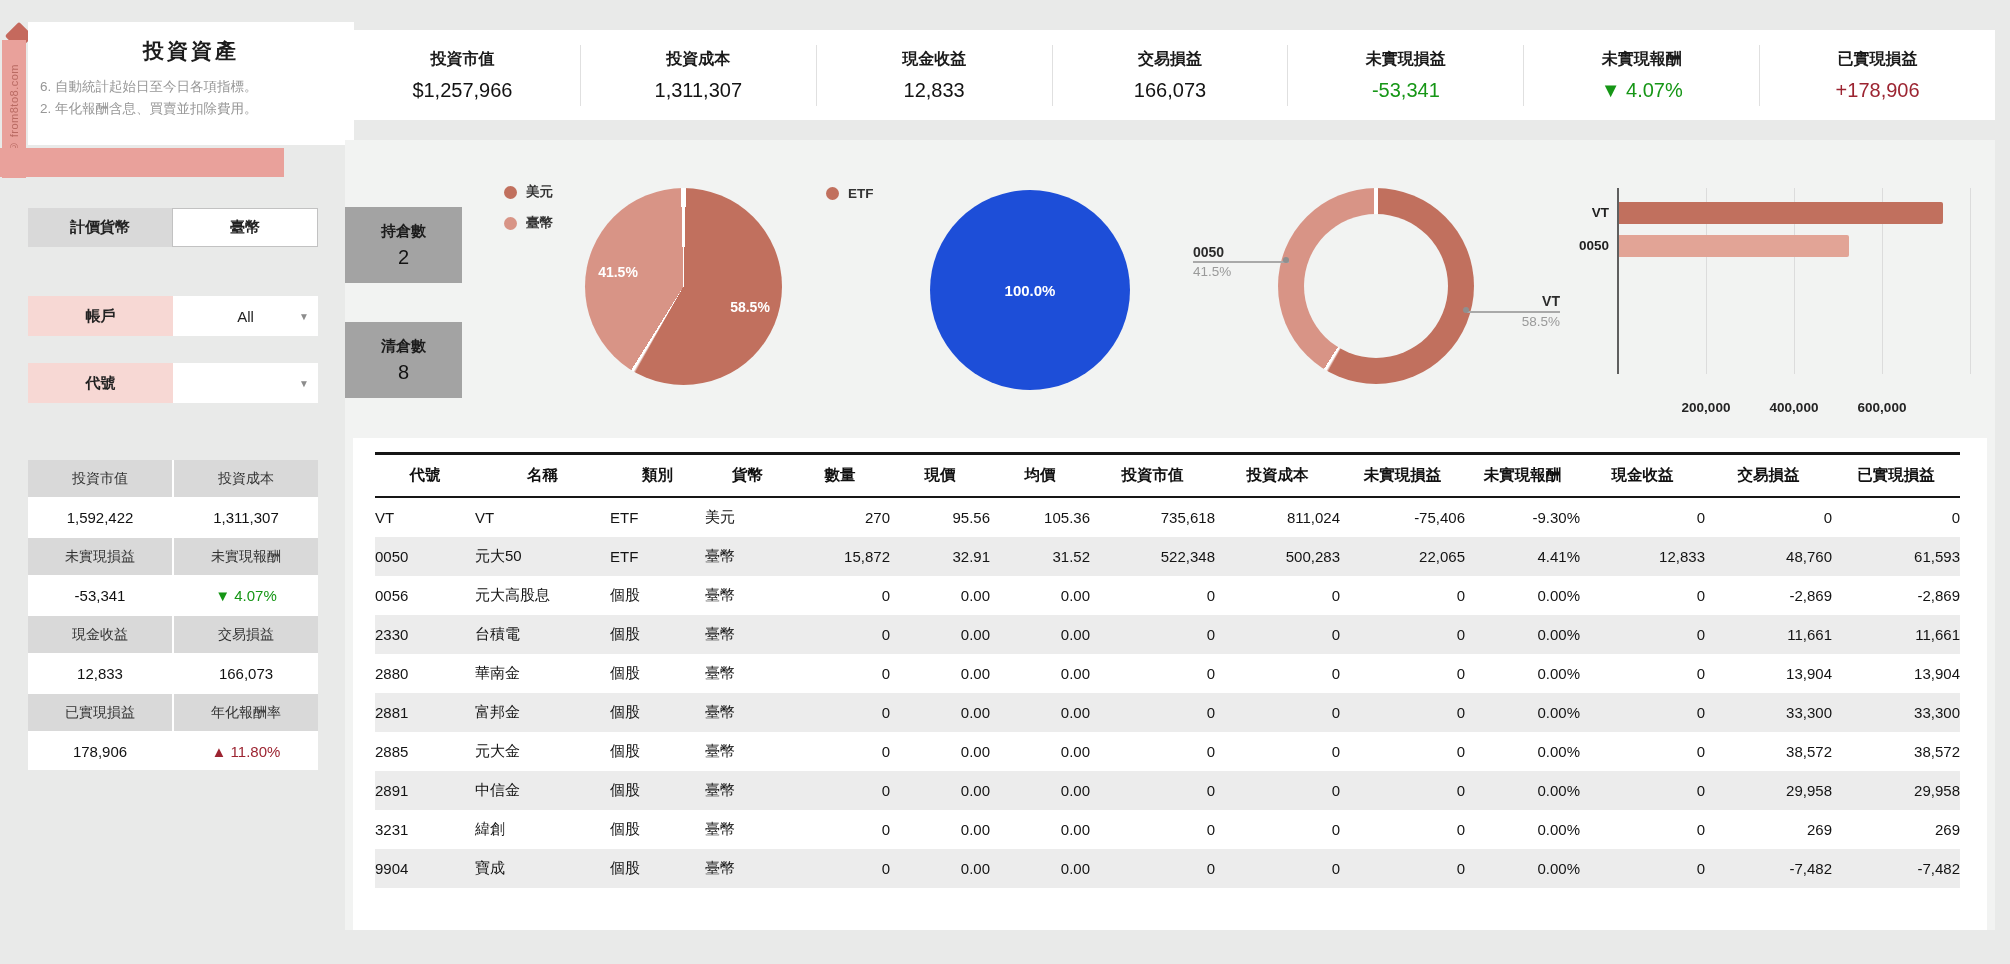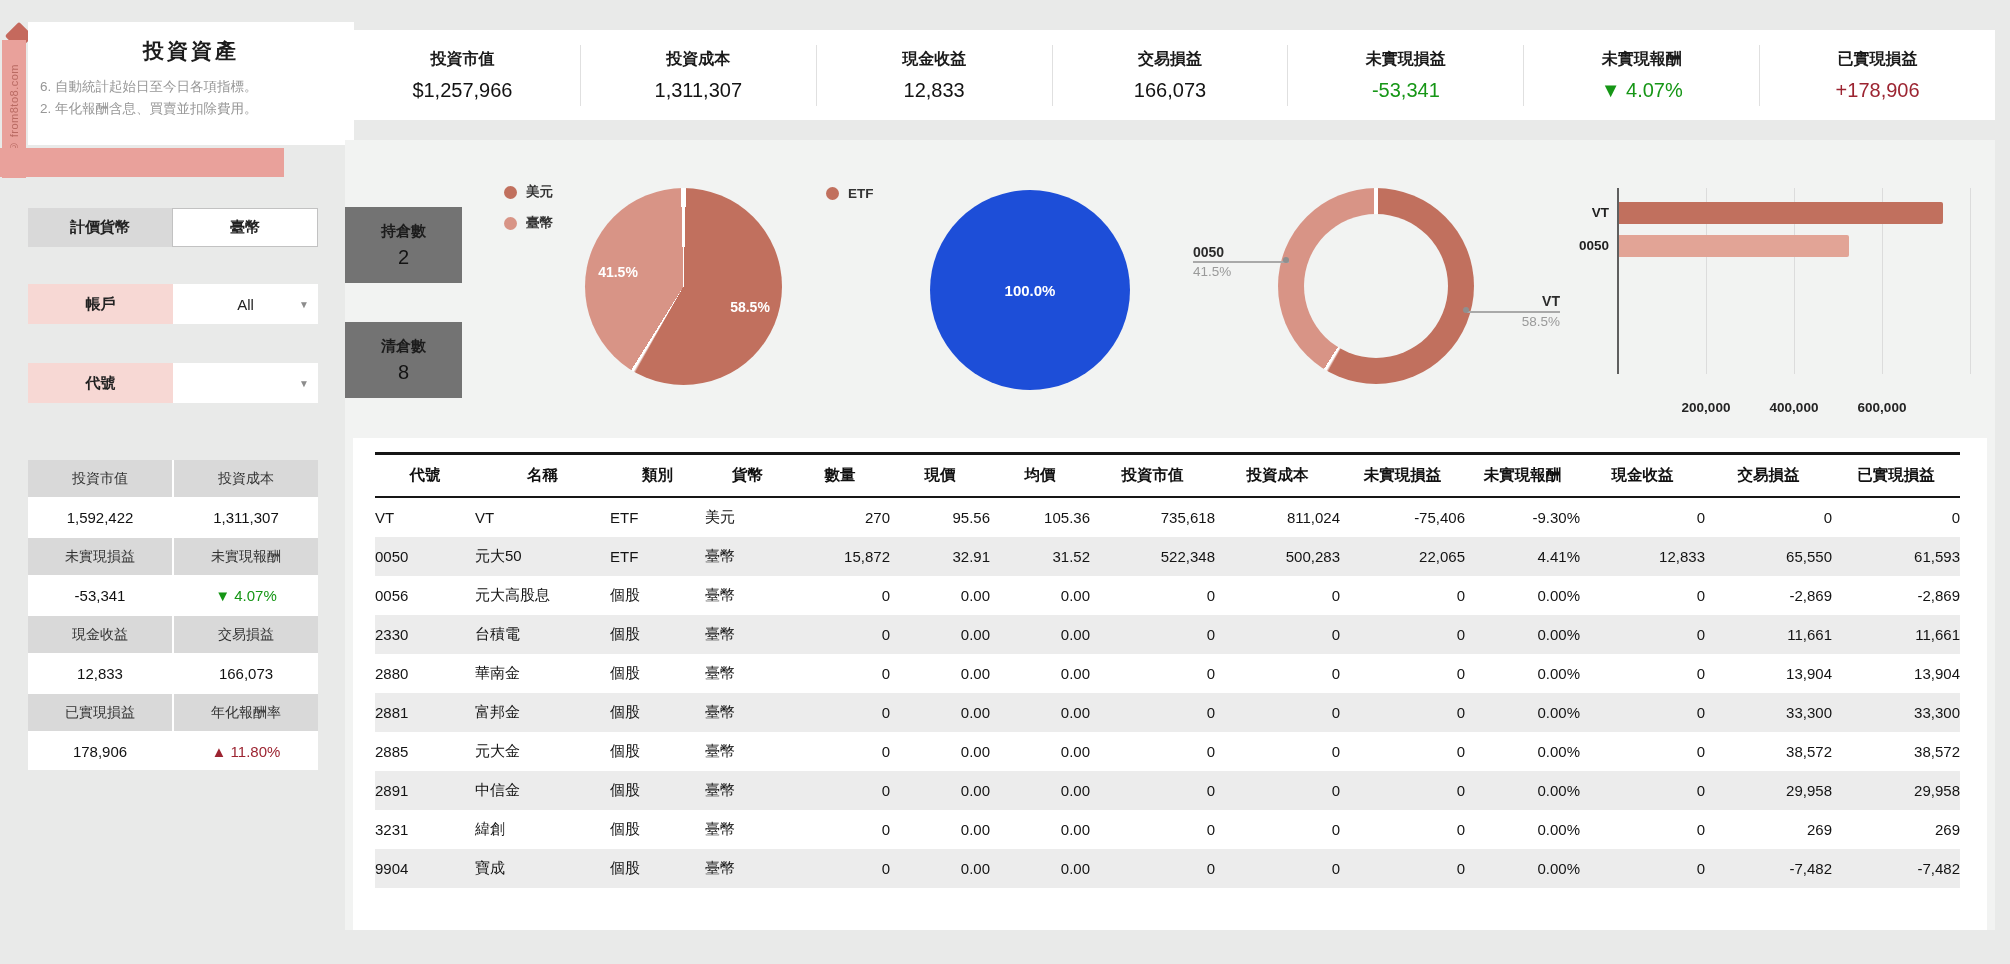--- a/index.html
+++ b/index.html
@@ -16,21 +16,21 @@
   
   .title-card{left:28px;top:22px;width:326px;height:123px;background:#fff;}
   .title-card h1{margin:15px 0 0 0;text-align:center;font-size:21px;letter-spacing:3px;color:#1c1c1c;}
   .notes{margin:11px 0 0 12px;font-size:13.5px;color:#979797;line-height:1.62;}
 
   
   .toggle{left:28px;top:208px;width:290px;height:39px;display:flex;}
   .toggle-label{flex:1;background:#d9d9d9;display:flex;align-items:center;justify-content:center;font-weight:bold;font-size:15px;color:#222;}
   .toggle-value{flex:1;background:#fff;border:1px solid #c2c2c2;display:flex;align-items:center;justify-content:center;font-weight:bold;font-size:15px;color:#222;box-sizing:border-box;}
   .field{width:290px;height:40px;display:flex;left:28px;}
-  .field-account{top:284px;}
+  .field-account{top:296px;}
   .field-symbol{top:363px;}
   .field-label{flex:1;background:#f7d8d4;display:flex;align-items:center;justify-content:center;font-weight:bold;font-size:15px;color:#222;}
   .field-value{flex:1;background:#fff;position:relative;display:flex;align-items:center;justify-content:center;font-size:15px;color:#222;}
   .caret{position:absolute;right:9px;top:50%;transform:translateY(-50%);font-size:10px;color:#8c8c8c;}
 
   
   .stats{left:28px;top:460px;width:290px;display:grid;grid-template-columns:1fr 1fr;gap:2px;background:#fff;}
   .stat-cell{height:37px;display:flex;align-items:center;justify-content:center;font-size:15px;color:#111;background:#fff;}
   .stat-cell.hdr{background:#d9d9d9;font-size:14px;color:#333;}
   .green{color:#169616 !important;}
@@ -38,21 +38,21 @@
 
   
   .kpi-card{left:345px;top:30px;width:1650px;height:90px;background:#fff;display:flex;align-items:center;}
   .kpi{flex:1;text-align:center;border-right:1px solid #e0e0e0;padding:4px 0;}
   .kpi:last-child{border-right:none;}
   .kpi .k-label{font-size:16px;font-weight:bold;color:#1a1a1a;}
   .kpi .k-value{font-size:20px;color:#131313;margin-top:9px;}
 
   
   .panel{left:345px;top:140px;width:1650px;height:790px;background:#f2f3f2;}
-  .counter{position:absolute;left:0;width:117px;height:76px;background:#737373;display:flex;flex-direction:column;align-items:center;justify-content:center;}
+  .counter{position:absolute;left:0;width:117px;height:76px;background:#a3a3a3;display:flex;flex-direction:column;align-items:center;justify-content:center;}
   .counter .c-label{font-size:15px;font-weight:bold;color:#1c1c1c;}
   .counter .c-value{font-size:20px;color:#131313;margin-top:5px;}
 
   .legend{position:absolute;display:flex;flex-direction:column;gap:13px;}
   .legend-item{display:flex;align-items:center;gap:9px;}
   .legend-dot{width:13px;height:13px;border-radius:50%;}
   .legend-text{font-size:13.5px;font-weight:bold;color:#333;}
 
   .pie{position:absolute;border-radius:50%;}
   .pie-label{position:absolute;color:#fff;font-weight:bold;font-size:14px;transform:translate(-50%,-50%);white-space:nowrap;}
@@ -277,21 +277,21 @@
               <td class="al">ETF</td>
               <td class="al">臺幣</td>
               <td class="ar">15,872</td>
               <td class="ar">32.91</td>
               <td class="ar">31.52</td>
               <td class="ar">522,348</td>
               <td class="ar">500,283</td>
               <td class="ar">22,065</td>
               <td class="ar">4.41%</td>
               <td class="ar">12,833</td>
-              <td class="ar">65,550</td>
+              <td class="ar">48,760</td>
               <td class="ar">61,593</td>
             </tr>
             <tr>
               <td class="al">0056</td>
               <td class="al">元大高股息</td>
               <td class="al">個股</td>
               <td class="al">臺幣</td>
               <td class="ar">0</td>
               <td class="ar">0.00</td>
               <td class="ar">0.00</td>

